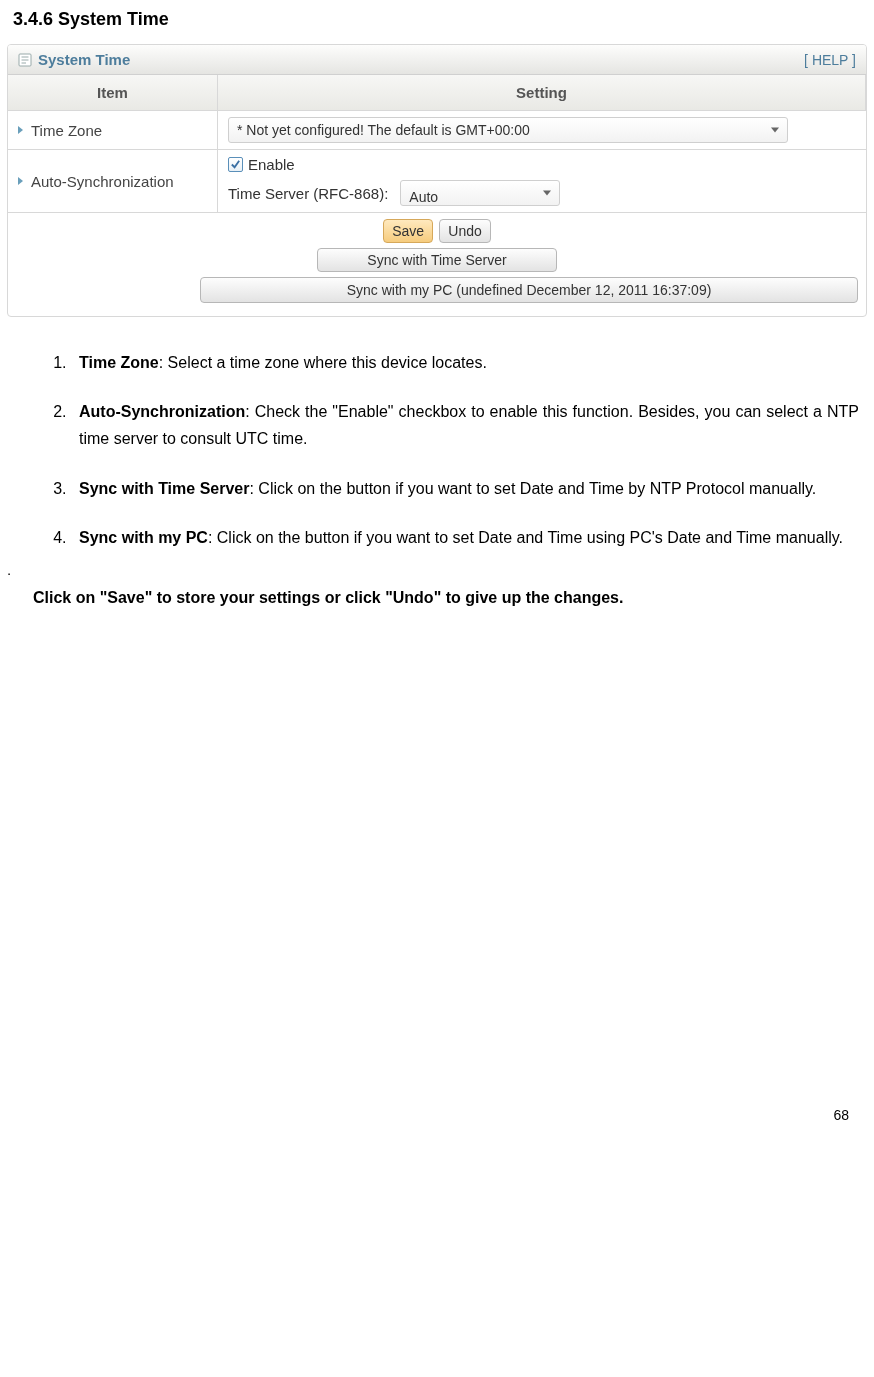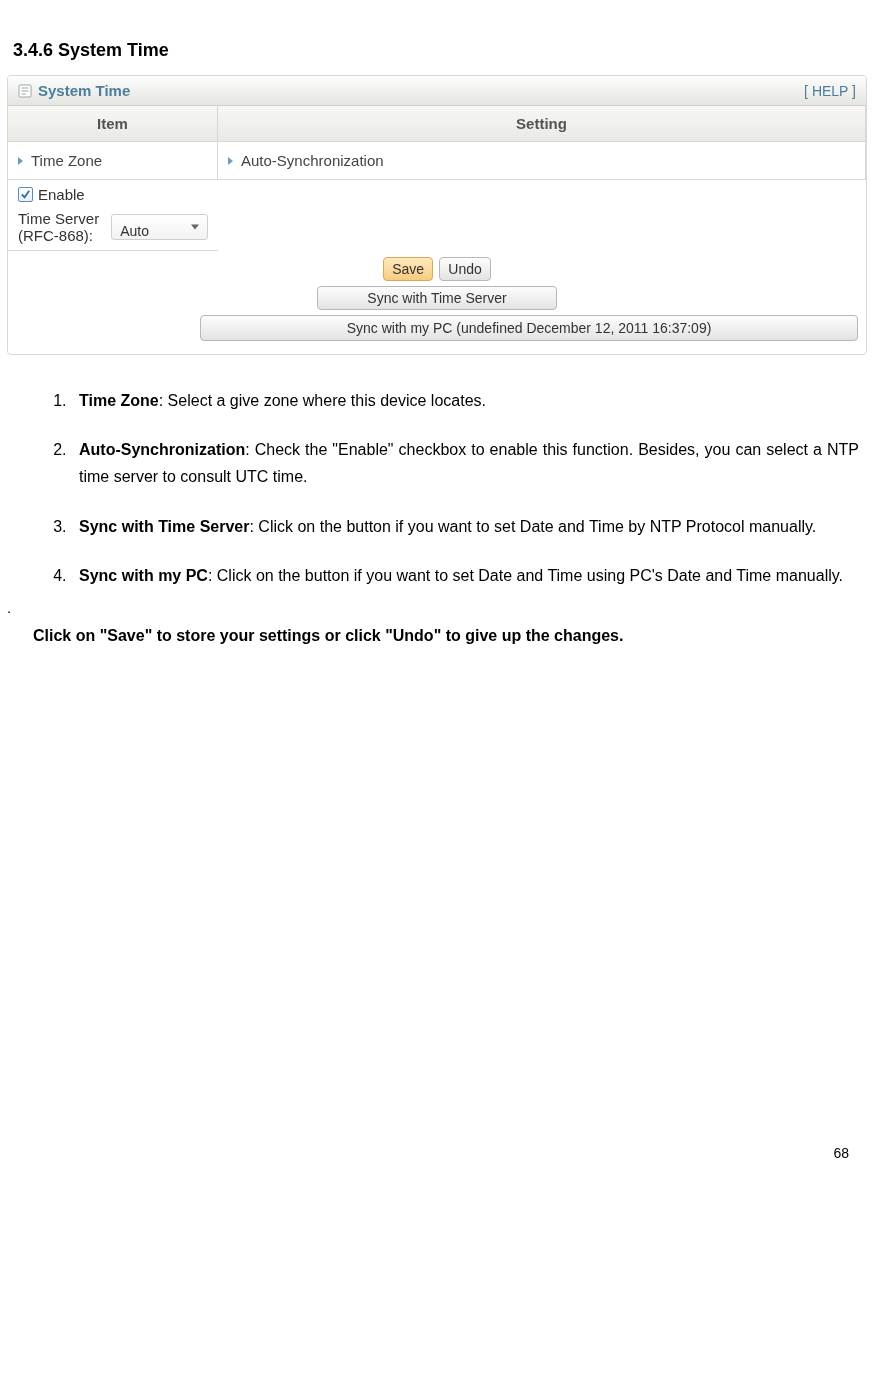--- a/index.html
+++ b/index.html
@@ -1,18 +1,18 @@
 <!DOCTYPE html>
 <html><head>
   <meta charset="utf-8">
   <style>
     * { box-sizing: border-box; margin: 0; padding: 0; }
     body { font-family: Arial, sans-serif; font-size: 15px; color: #000; background: #fff; width: 874px; padding: 0; }
     .page { padding: 5px 5px 20px 5px; }
-    .section-title { font-weight: bold; font-size: 18px; padding: 4px 8px 14px 8px; margin-top: 31px; }
+    .section-title { font-weight: bold; font-size: 18px; padding: 4px 8px 14px 8px; }
     .panel { border: 1px solid #d8d8d8; border-radius: 4px; margin: 0 2px 0 2px; overflow: hidden; }
     .panel-header { background: linear-gradient(#fdfdfc, #e5e5e2); border-bottom: 1px solid #d0d0d0; display: flex; align-items: center; padding: 6px 10px; }
     .panel-header .doc-icon { width: 14px; height: 14px; margin-right: 6px; }
     .panel-header .doc-icon svg { width: 14px; height: 14px; display: block; }
     .panel-title { color: #4d7d9c; font-weight: bold; font-size: 15px; flex: 1; }
     .help-link { color: #4d7d9c; font-weight: normal; font-size: 14px; cursor: pointer; margin-left: 26px; }
     .grid { display: grid; grid-template-columns: 210px 1fr; }
     .th { background: linear-gradient(#f7f7f5, #e9e9e5); border-bottom: 1px solid #d8d8d8; border-right: 1px solid #d8d8d8; padding: 9px 16px; text-align: center; font-weight: bold; color: #555; }
     .th:last-child { border-right: none; }
     .row-label { background: #fff; border-bottom: 1px solid #d8d8d8; border-right: 1px solid #d8d8d8; padding: 10px 10px; display: flex; align-items: center; color: #444; }
@@ -61,20 +61,26 @@
     </div>
 
     <div class="grid">
       <div class="th">Item</div>
       <div class="th">Setting</div>
 
       <div class="row-label">
         <span class="caret"></span>
         <span>Time Zone</span>
       </div>
+      <div class="row-value">
+        <div class="select-tz">
+          <span>* Not yet configured! The default is GMT+00:00</span>
+          <span class="chev"></span>
+        </div>
+      </div>
 
       <div class="row-label">
         <span class="caret"></span>
         <span>Auto-Synchronization</span>
       </div>
       <div class="row-value">
         <div class="checkbox-wrap">
           <span class="cb">
             <svg viewBox="0 0 12 12">
                 <polyline points="2,6 5,9 10,2" fill="none" stroke="#3a6fa3" stroke-width="2"></polyline>
@@ -101,21 +107,21 @@
         <span class="btn btn-wide">Sync with Time Server</span>
       </div>
       <div class="btn-row">
         <span class="btn btn-full">Sync with my PC (undefined December 12, 2011 16:37:09)</span>
       </div>
     </div>
   </div>
 
   <div class="content">
     <ol class="doc-list">
-      <li><span class="bold">Time Zone</span><span>: Select a give zone where this device locates.</span></li>
+      <li><span class="bold">Time Zone</span><span>: Select a time zone where this device locates.</span></li>
       <li><span class="bold">Auto-Synchronization</span><span>: Check the "Enable" checkbox to enable this function. Besides, you can select a NTP time server to consult UTC time.</span></li>
       <li><span class="bold">Sync with Time Server</span><span>: Click on the button if you want to set Date and Time by NTP Protocol manually.</span></li>
       <li><span class="bold">Sync with my PC</span><span>: Click on the button if you want to set Date and Time using PC's Date and Time manually.</span></li>
     </ol>
   </div>
   <div class="dot-line">.</div>
   <div class="closing">Click on "Save" to store your settings or click "Undo" to give up the changes.</div>
 
   <div class="page-num">68</div>
 </div>

